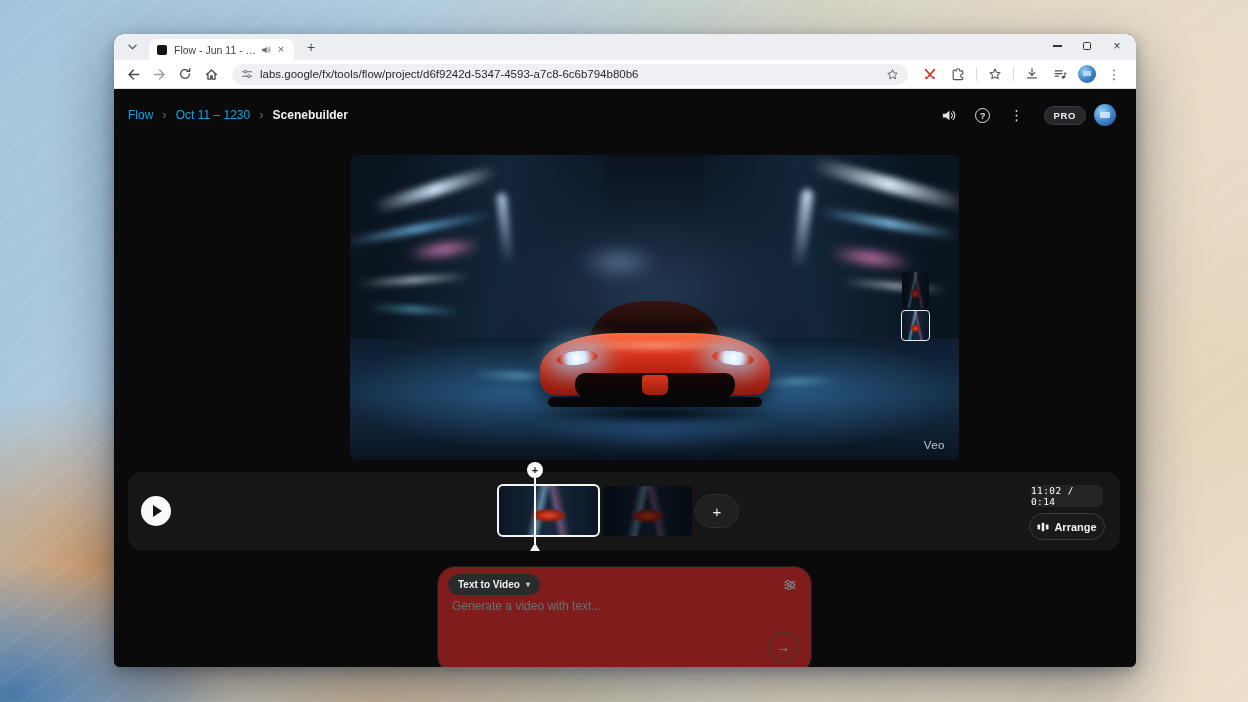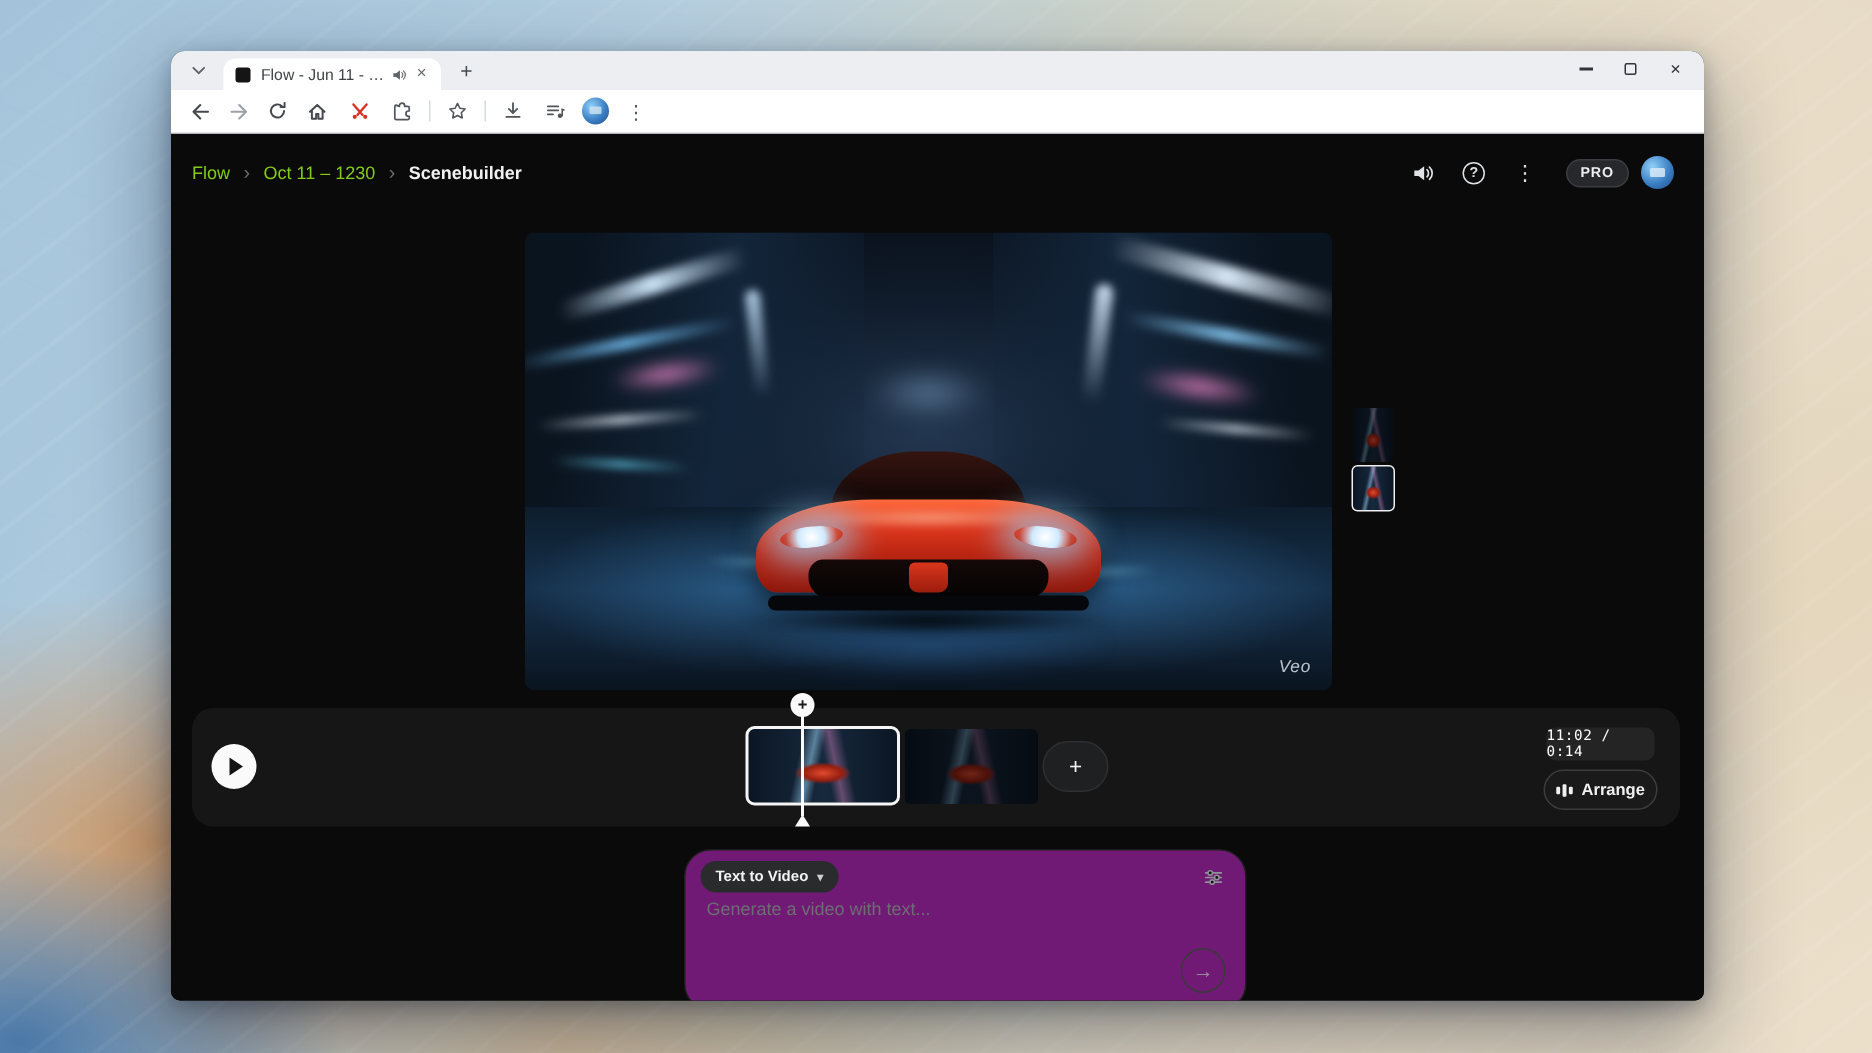--- a/index.html
+++ b/index.html
@@ -68,40 +68,40 @@
   .avatar-sm::after { content:""; position:absolute; left:5px; top:6px; width:8px; height:5px;
     background:#cfe4f2; border-radius:1px; opacity:.8; }
   .kebab { font-size:13px; color:#50555b; }
 
   
   .page { position:absolute; left:0; top:56px; width:100%; height:577px; background:#0a0a0a;
     border-radius:0 0 6px 6px; overflow:hidden; }
 
   .crumbs { position:absolute; left:14px; top:17px; display:flex; align-items:center; gap:9px;
     font-size:12px; }
-  .crumb { color:#84cc16; cursor:pointer; }
+  .crumb { color:#0ea5e9; cursor:pointer; }
   .crumb-sep { color:#6a6e72; font-size:13px; }
   .crumb.current { color:#f1f1f1; font-weight:700; cursor:default; }
 
   .appbar-right { position:absolute; right:20px; top:12px; display:flex; align-items:center; gap:8px; }
   .appicon { width:26px; height:26px; display:flex; align-items:center; justify-content:center;
     color:#dfe1e4; cursor:pointer; border-radius:50%; }
   .help-ring { width:15px; height:15px; border:1.4px solid #dfe1e4; border-radius:50%; font-size:9.5px;
     font-weight:700; display:flex; align-items:center; justify-content:center; }
   .app-kebab { font-size:14px; color:#dfe1e4; }
   .pro-badge { background:#26282b; border:1px solid #3a3d41; color:#eceef0; font-size:9.5px;
     font-weight:700; letter-spacing:.6px; border-radius:11px; padding:3px 9px; margin-left:6px; cursor:pointer; }
   .avatar-lg { width:22px; height:22px; border-radius:50%; cursor:pointer; position:relative;
     background:radial-gradient(circle at 35% 32%, #8fd0f8 0%, #3c7fc4 55%, #1c4e8c 100%); }
   .avatar-lg::after { content:""; position:absolute; left:6px; top:8px; width:10px; height:6px;
     background:#d8e9f4; border-radius:1px; opacity:.85; }
 
   
-  .player { position:absolute; left:236px; top:65px; width:538px; height:305px; border-radius:6px;
-    overflow:hidden; background:#05090f; cursor:pointer;font-style:italic; }
+  .player { position:absolute; left:236px; top:65px; width:609px; height:305px; border-radius:6px;
+    overflow:hidden; background:#05090f; cursor:pointer; }
   .scene { position:absolute; inset:0;
     background:radial-gradient(ellipse 60% 52% at 50% 44%, #22364f 0%, #101c2c 55%, #070d15 100%); }
   .wall-l { position:absolute; left:0; top:0; width:42%; height:100%;
     background:linear-gradient(97deg, #0a141f 15%, #13253a 55%, rgba(19,37,58,0) 100%); }
   .wall-r { position:absolute; right:0; top:0; width:42%; height:100%;
     background:linear-gradient(263deg, #0a141f 15%, #13253a 55%, rgba(19,37,58,0) 100%); }
   .st { position:absolute; filter:blur(3px); border-radius:8px; }
   .road { position:absolute; left:0; bottom:0; width:100%; height:40%;
     background:
       radial-gradient(ellipse 42% 70% at 27% 45%, rgba(80,175,255,.30), rgba(80,175,255,0) 65%),
@@ -169,21 +169,21 @@
   
   .playhead { position:absolute; left:413px; top:372px; width:17px; height:94px; cursor:ew-resize; }
   .ph-circle { position:absolute; left:0; top:0; width:16px; height:16px; border-radius:50%;
     background:#fafafa; color:#1a1a1a; font-size:11px; font-weight:700; display:flex; align-items:center;
     justify-content:center; }
   .ph-line { position:absolute; left:7.3px; top:14px; width:1.6px; height:68px; background:#fafafa; }
   .ph-tri { position:absolute; left:3px; top:81px; width:0; height:0; border-left:5px solid transparent;
     border-right:5px solid transparent; border-bottom:8px solid #fafafa; }
 
   
-  .promptbox { position:absolute; left:342px; top:476px; width:375px; height:108px; background:#701a75;
+  .promptbox { position:absolute; left:323px; top:476px; width:375px; height:108px; background:#7f1d1d;
     border-radius:18px; border:1px solid #1e1e1e; }
   .modepill { position:absolute; left:10px; top:7px; height:21px; background:#2a2b2d; border-radius:11px;
     display:flex; align-items:center; gap:6px; padding:0 10px; color:#f2f2f2; font-size:10px;
     font-weight:700; cursor:pointer; }
   .modepill .chev { font-size:8px; color:#cfcfcf; }
   .tunebtn { position:absolute; right:11px; top:8px; width:20px; height:20px; color:#8f9296;
     display:flex; align-items:center; justify-content:center; cursor:pointer; }
   .prompt-input { position:absolute; left:14px; top:32px; width:330px; height:40px; background:transparent;
     border:none; outline:none; resize:none; color:#ddd; font-family:"Liberation Sans",sans-serif;
     font-size:12px; }
@@ -246,20 +246,36 @@
     <div class="navbtn">
       <svg width="14" height="14" viewBox="0 0 16 16">
           <path d="M13 8a5 5 0 1 1-1.6-3.7" fill="none" stroke="currentColor" stroke-width="1.5" stroke-linecap="round"></path>
           <path d="M13.4 1.8v3.1h-3.1" fill="none" stroke="currentColor" stroke-width="1.5" stroke-linecap="round" stroke-linejoin="round"></path>
         </svg>
     </div>
     <div class="navbtn">
       <svg width="15" height="15" viewBox="0 0 16 16">
           <path d="M2.8 8L8 3.2 13.2 8M4.2 7v6h3v-3.4h1.6V13h3V7" fill="none" stroke="currentColor" stroke-width="1.4" stroke-linecap="round" stroke-linejoin="round"></path>
         </svg>
+    </div>
+    <div class="urlbar">
+      <span class="site-info">
+        <svg width="12" height="12" viewBox="0 0 16 16">
+            <circle cx="6" cy="5" r="1.8" fill="none" stroke="currentColor" stroke-width="1.3"></circle>
+            <path d="M8.2 5H14M2 5h1.6" stroke="currentColor" stroke-width="1.3" stroke-linecap="round"></path>
+            <circle cx="10.5" cy="11" r="1.8" fill="none" stroke="currentColor" stroke-width="1.3"></circle>
+            <path d="M2 11h6.3M12.8 11H14" stroke="currentColor" stroke-width="1.3" stroke-linecap="round"></path>
+          </svg>
+      </span>
+      <span class="url-text">labs.google/fx/tools/flow/project/d6f9242d-5347-4593-a7c8-6c6b794b80b6</span>
+      <span class="bookmark-star">
+        <svg width="13" height="13" viewBox="0 0 16 16">
+            <path d="M8 2.2l1.8 3.7 4 .6-2.9 2.8.7 4-3.6-1.9-3.6 1.9.7-4L2.2 6.5l4-.6z" fill="none" stroke="currentColor" stroke-width="1.2" stroke-linejoin="round"></path>
+          </svg>
+      </span>
     </div>
     <div class="toolicon" style="color:#d93025;">
       <svg width="14" height="14" viewBox="0 0 16 16">
           <path d="M3 3l7 8M13 3L6 11" stroke="currentColor" stroke-width="1.8" stroke-linecap="round"></path>
           <circle cx="4" cy="12.4" r="1.6" fill="currentColor"></circle>
           <circle cx="12" cy="12.4" r="1.6" fill="currentColor"></circle>
         </svg>
     </div>
     <div class="toolicon">
       <svg width="14" height="14" viewBox="0 0 16 16">

